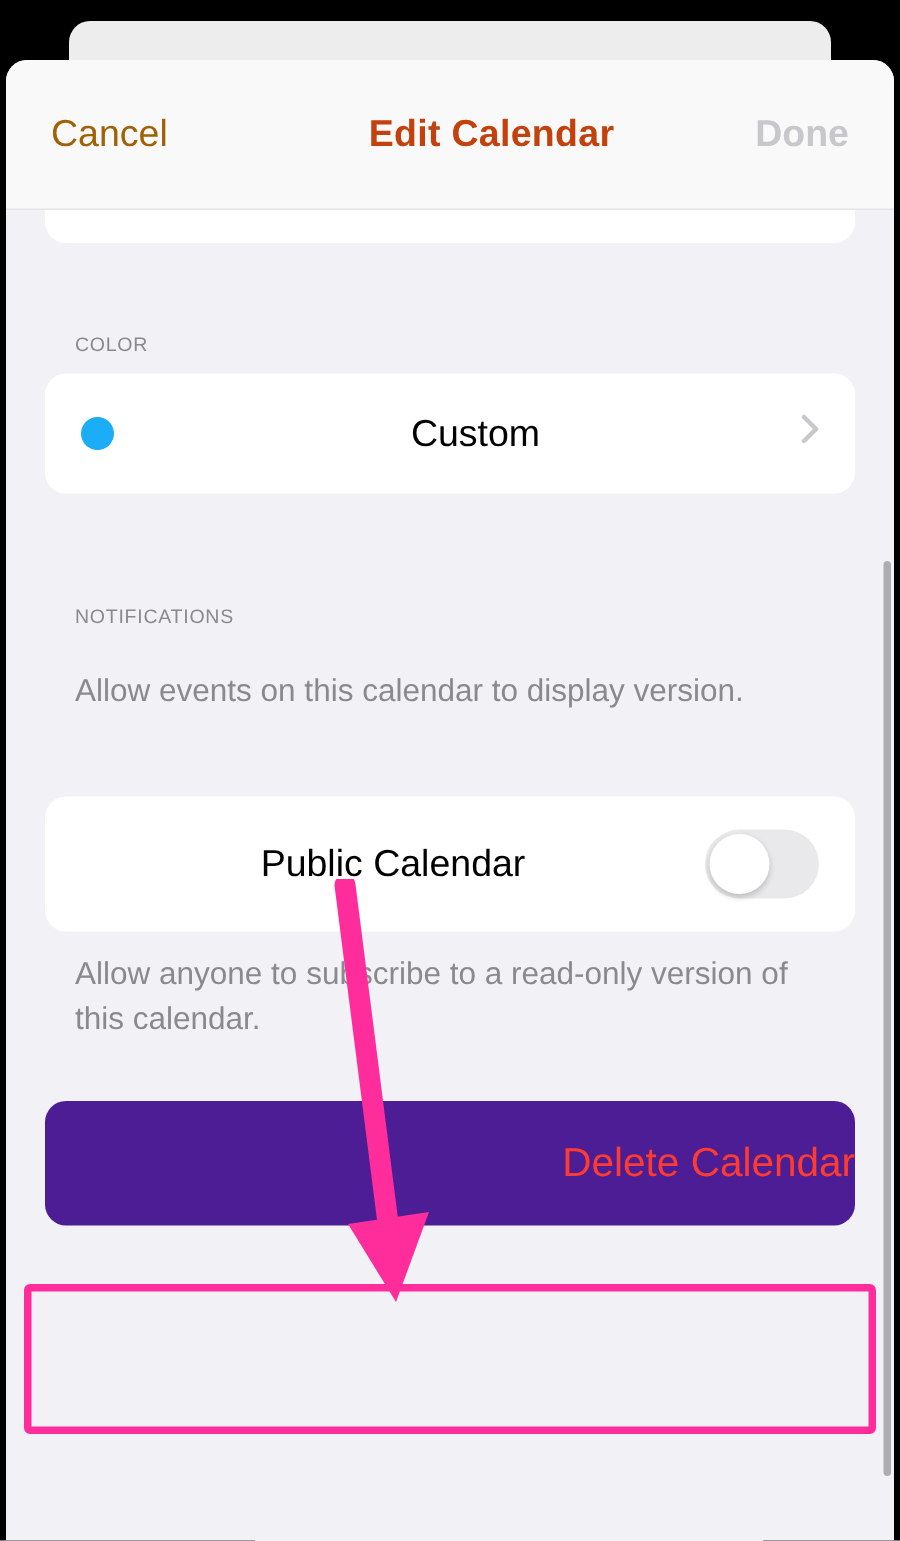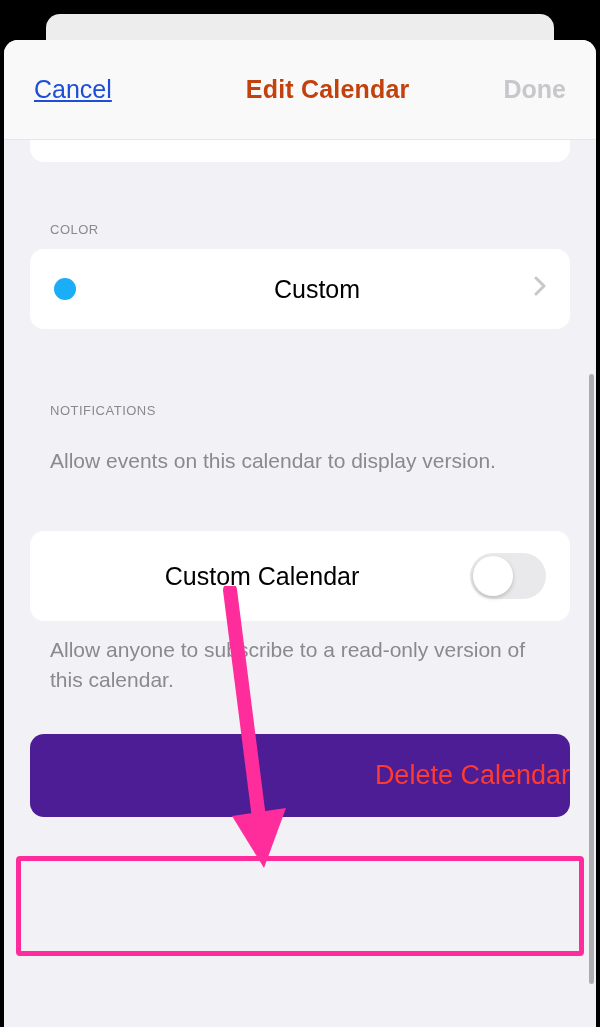--- a/index.html
+++ b/index.html
@@ -33,24 +33,23 @@
     .navbar {
       background: #f9f9f9;
       border-bottom: 1px solid rgba(0,0,0,0.08);
       height: 100px;
       display: flex;
       align-items: center;
       justify-content: space-between;
       padding: 0 30px;
     }
     .navbar .cancel {
-      color: #1d4ed8;
+      color: #a16207;
       font-size: 25px;
       font-weight: 400;
-      text-decoration: underline;
     }
     .navbar .title {
       color: #c2410c;
       font-size: 25px;
       font-weight: 600;
       letter-spacing: 0.2px;
       margin-left: 40px;
     }
     .navbar .done {
       color: #c7c7cc;
@@ -194,21 +193,21 @@
       </div>
     </div>
 
     <div class="notif-section">
       <div class="section-header">NOTIFICATIONS</div>
       <div class="footer-text">Allow events on this calendar to display version.</div>
     </div>
 
     <div class="public-section">
       <div class="cell">
-        <span class="cell-label">Custom Calendar</span>
+        <span class="cell-label">Public Calendar</span>
         <div class="toggle off">
           <div class="knob"></div>
         </div>
       </div>
       <div class="footer-text">Allow anyone to subscribe to a read-only version of this calendar.</div>
     </div>
 
     <div class="delete-cell">
       <span class="delete-text">Delete Calendar</span>
     </div>

